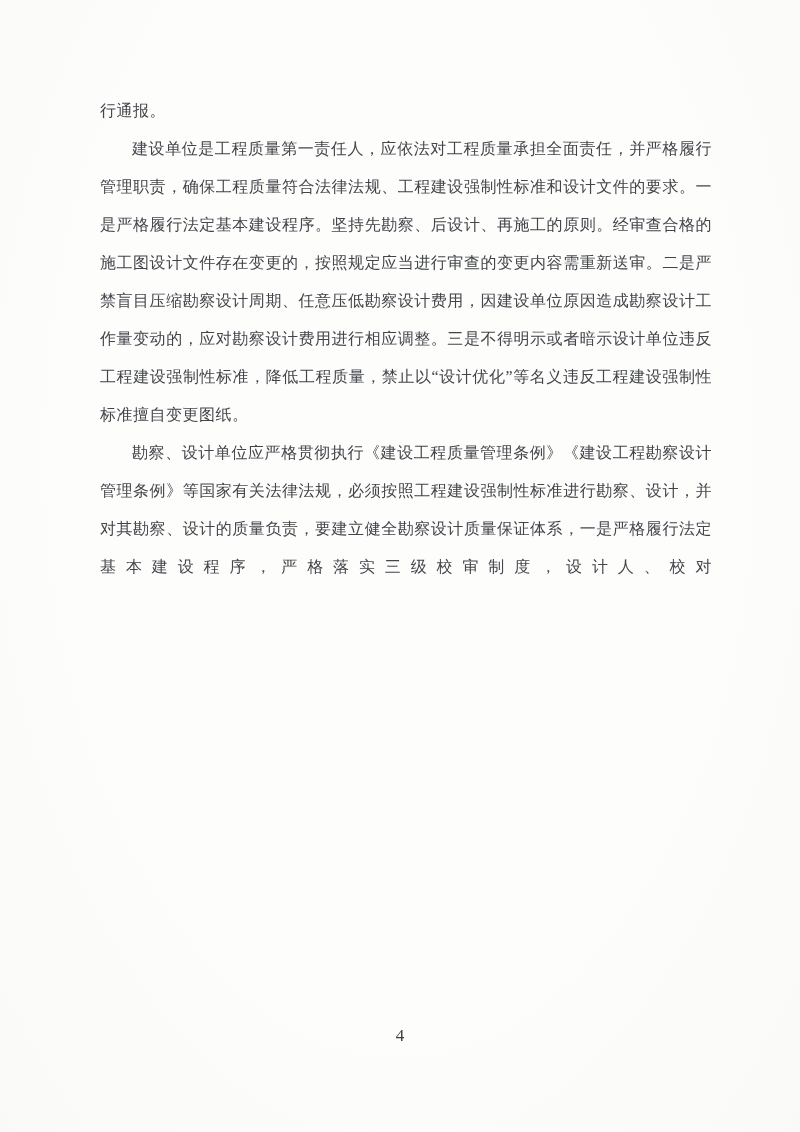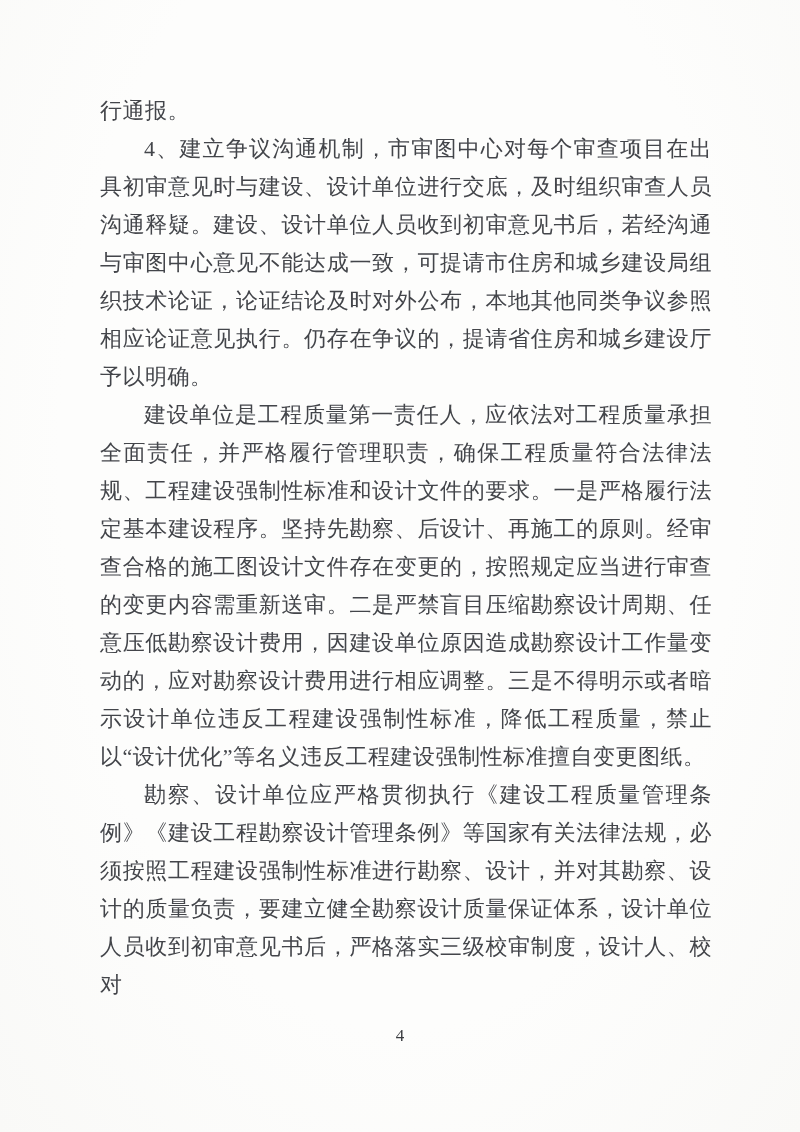--- a/index.html
+++ b/index.html
@@ -19,21 +19,21 @@
     color: #43454a;
   }
   .content {
     position: absolute;
     top: 92px;
     left: 100px;
     width: 612px;
   }
   .content p {
     margin: 0;
-    font-size: 22px;
+    font-size: 16px;
     line-height: 38px;
     text-align: justify;
     letter-spacing: 0.5px;
   }
   .content p.indent {
     text-indent: 2em;
   }
   .content p.fill-last {
     text-align-last: justify;
   }
@@ -54,18 +54,17 @@
     color: #3a3c40;
     font-family: "Liberation Serif", "DejaVu Serif", serif;
   }
 </style>
 </head>
 <body>
 
 <div class="page">
   <div class="content">
     <p class="body-par">行通报。</p>
-    <p class="body-par indent">4、建立争议沟通机制，市审图中心对每个审查项目在出具初审意见时与建设、设计单位进行交底，及时组织审查人员沟通释疑。建设、设计单位人员收到初审意见书后，若经沟通与审图中心意见不能达成一致，可提请市住房和城乡建设局组织技术论证，论证结论及时对外公布，本地其他同类争议参照相应论证意见执行。仍存在争议的，提请省住房和城乡建设厅予以明确。</p>
     <p class="body-par indent">建设单位是工程质量第一责任人，应依法对工程质量承担全面责任，并严格履行管理职责，确保工程质量符合法律法规、工程建设强制性标准和设计文件的要求。一是严格履行法定基本建设程序。坚持先勘察、后设计、再施工的原则。经审查合格的施工图设计文件存在变更的，按照规定应当进行审查的变更内容需重新送审。二是严禁盲目压缩勘察设计周期、任意压低勘察设计费用，因建设单位原因造成勘察设计工作量变动的，应对勘察设计费用进行相应调整。三是不得明示或者暗示设计单位违反工程建设强制性标准，降低工程质量，禁止以“设计优化”等名义违反工程建设强制性标准擅自变更图纸。</p>
-    <p class="body-par indent fill-last">勘察、设计单位应严格贯彻执行《建设工程质量管理条例》《建设工程勘察设计管理条例》等国家有关法律法规，必须按照工程建设强制性标准进行勘察、设计，并对其勘察、设计的质量负责，要建立健全勘察设计质量保证体系，设计单位人员收到初审意见书后，严格落实三级校审制度，设计人、校对</p>
+    <p class="body-par indent fill-last">勘察、设计单位应严格贯彻执行《建设工程质量管理条例》《建设工程勘察设计管理条例》等国家有关法律法规，必须按照工程建设强制性标准进行勘察、设计，并对其勘察、设计的质量负责，要建立健全勘察设计质量保证体系，一是严格履行法定基本建设程序，严格落实三级校审制度，设计人、校对</p>
   </div>
   <div class="page-number">4</div>
 </div>
 
 </body></html>

